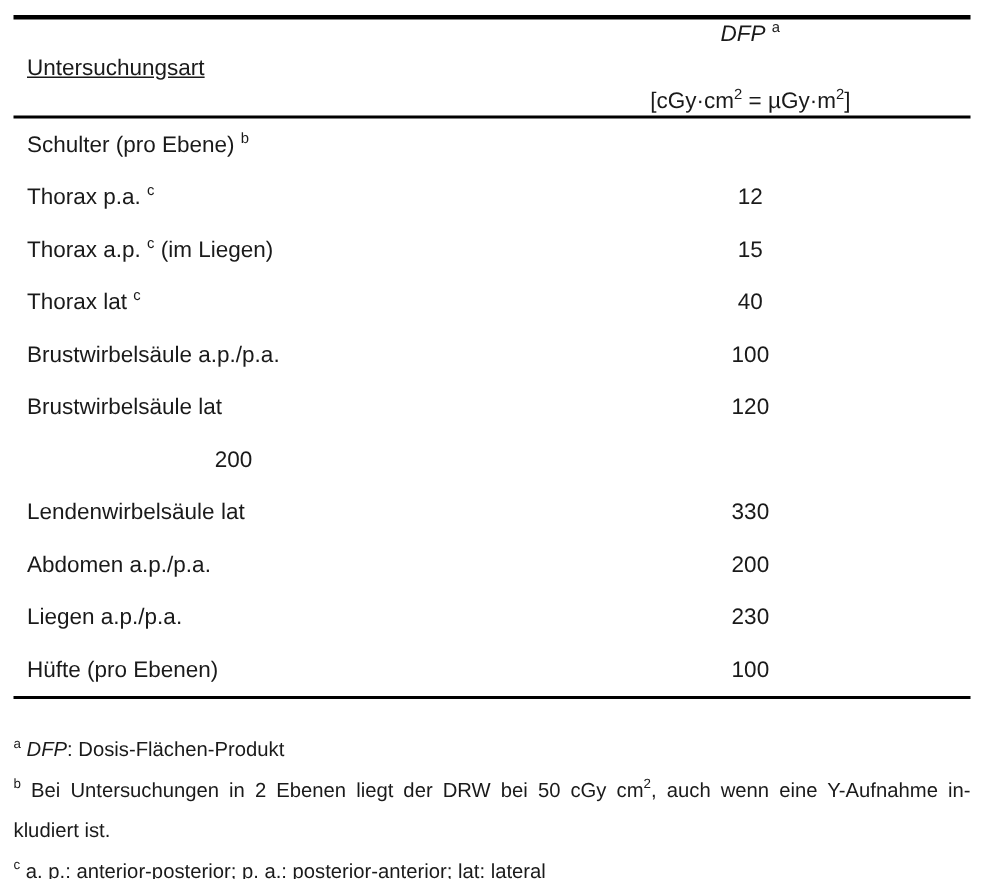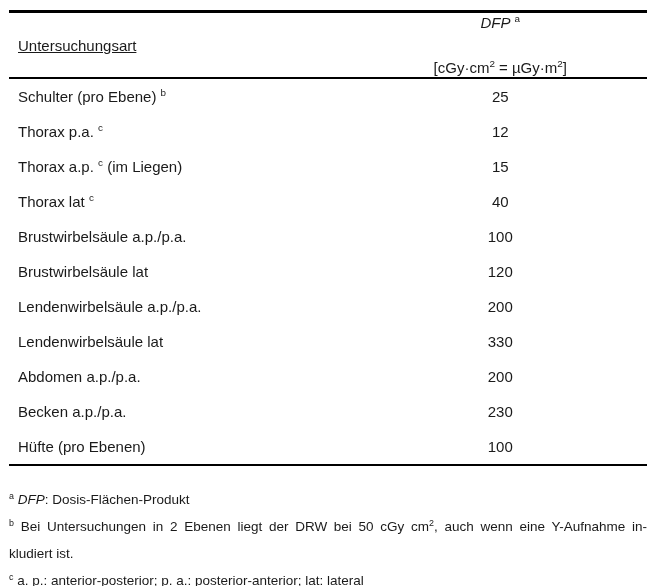--- a/index.html
+++ b/index.html
@@ -91,21 +91,20 @@
       <div class="col1">Untersuchungsart</div>
       <div class="col2">
         <div><span class="it">DFP</span><span> </span><sup>a</sup></div>
         <div><span>[cGy·cm</span><sup>2</sup><span> = µGy·m</span><sup>2</sup><span>]</span></div>
       </div>
     </div>
 
     <div class="tbody" id="tbody">
   <div class="tr">
     <div class="col1 cell-label"><span>Schulter (pro Ebene) </span><sup>b</sup></div>
-    <div class="col2 cell-value">25</div>
   </div>
 
   <div class="tr">
     <div class="col1 cell-label"><span>Thorax p.a. </span><sup>c</sup></div>
     <div class="col2 cell-value">12</div>
   </div>
 
   <div class="tr">
     <div class="col1 cell-label"><span>Thorax a.p. </span><sup>c</sup><span> (im Liegen)</span></div>
     <div class="col2 cell-value">15</div>
@@ -120,36 +119,35 @@
     <div class="col1 cell-label"><span>Brustwirbelsäule a.p./p.a.</span></div>
     <div class="col2 cell-value">100</div>
   </div>
 
   <div class="tr">
     <div class="col1 cell-label"><span>Brustwirbelsäule lat</span></div>
     <div class="col2 cell-value">120</div>
   </div>
 
   <div class="tr">
-    <div class="col1 cell-label"><span>Lendenwirbelsäule a.p./p.a.</span></div>
     <div class="col2 cell-value">200</div>
   </div>
 
   <div class="tr">
     <div class="col1 cell-label"><span>Lendenwirbelsäule lat</span></div>
     <div class="col2 cell-value">330</div>
   </div>
 
   <div class="tr">
     <div class="col1 cell-label"><span>Abdomen a.p./p.a.</span></div>
     <div class="col2 cell-value">200</div>
   </div>
 
   <div class="tr">
-    <div class="col1 cell-label"><span>Becken a.p./p.a.</span></div>
+    <div class="col1 cell-label"><span>Liegen a.p./p.a.</span></div>
     <div class="col2 cell-value">230</div>
   </div>
 
   <div class="tr">
     <div class="col1 cell-label"><span>Hüfte (pro Ebenen)</span></div>
     <div class="col2 cell-value">100</div>
   </div>
 </div>
 
     <div class="tfoot" id="tfoot">

